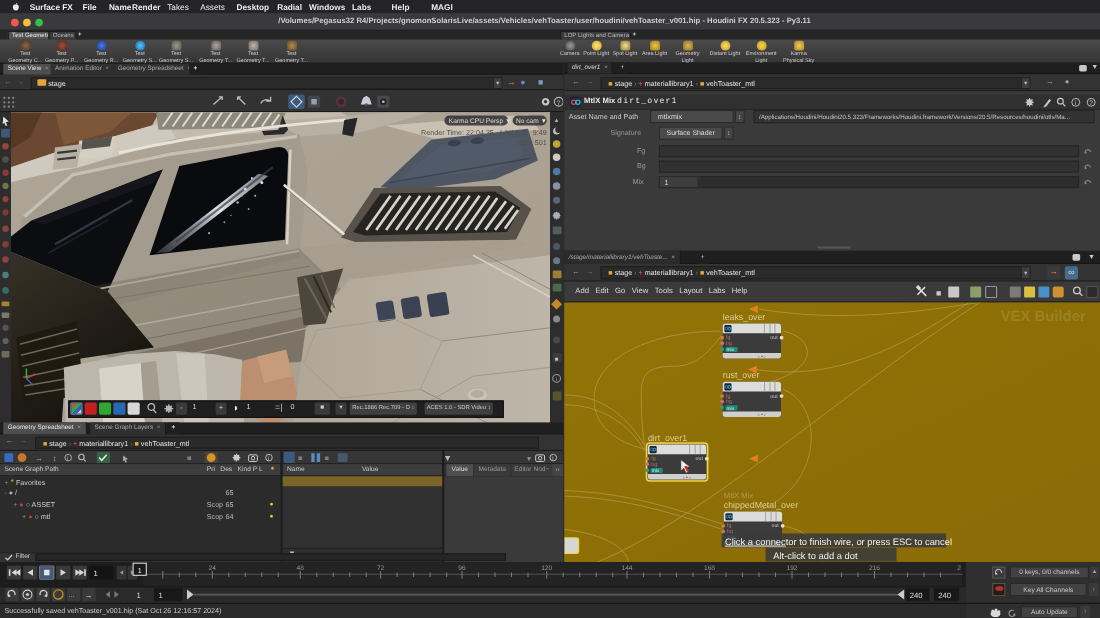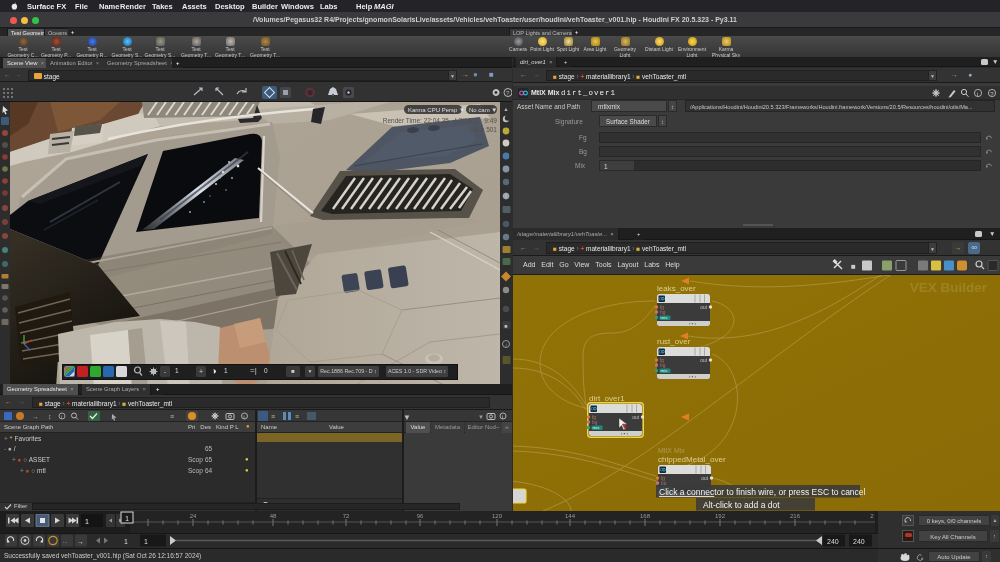--- a/index.html
+++ b/index.html
@@ -40,28 +40,28 @@
 <div id="page">
 
   <div class="abs" id="menubar">
     <svg style="position:absolute;left:10px;top:2px;" width="9" height="9" viewBox="0 0 9 9">
         <path d="M4.6,2.2 C3.6,1.7 2.4,2.1 1.9,3.2 C1.3,4.5 1.9,6.3 2.8,7.2 C3.3,7.7 3.9,7.6 4.4,7.4 C4.9,7.6 5.5,7.7 6,7.2 C6.9,6.3 7.5,4.5 6.9,3.2 C6.4,2.1 5.2,1.7 4.6,2.2 Z M4.4,2 C4.4,1.3 5,0.7 5.7,0.7 C5.7,1.4 5.1,2 4.4,2 Z" fill="#e8e8e8"></path>
       </svg>
     <span style="left:27px;font-weight:bold;">Surface FX</span>
     <span style="left:75px;font-weight:bold;">File</span>
     <span style="left:99px;font-weight:bold;">Name</span>
     <span style="left:120px;font-weight:bold;">Render</span>
-    <span style="left:152px;font-weight:bold;">Takes</span>
-    <span style="left:182px;font-weight:bold;">Assets</span>
+    <span style="left:152px;font-weight:normal;">Takes</span>
+    <span style="left:182px;font-weight:normal;">Assets</span>
     <span style="left:215px;font-weight:bold;">Desktop</span>
-    <span style="left:252px;font-weight:bold;">Builder</span>
+    <span style="left:252px;font-weight:bold;">Radial</span>
     <span style="left:281px;font-weight:bold;">Windows</span>
     <span style="left:320px;font-weight:bold;">Labs</span>
     <span style="left:356px;font-weight:bold;">Help</span>
-    <span style="left:374px;font-weight:bold;font-style:italic;">MAGI</span>
+    <span style="left:392px;font-weight:bold;">MAGI</span>
   </div>
 
   <div class="abs" id="titlebar"></div>
   <div class="tl" style="left:10px;background:#f05850;"></div>
   <div class="tl" style="left:21px;background:#f5bd42;"></div>
   <div class="tl" style="left:32px;background:#35c148;"></div>
   <div id="wintitle">/Volumes/Pegasus32 R4/Projects/gnomonSolarisLive/assets/Vehicles/vehToaster/user/houdini/vehToaster_v001.hip - Houdini FX 20.5.323 - Py3.11</div>
 
   <div class="abs" id="shelftabs"></div>
   <div class="stab active" style="left:7px;">Test Geometry</div>

